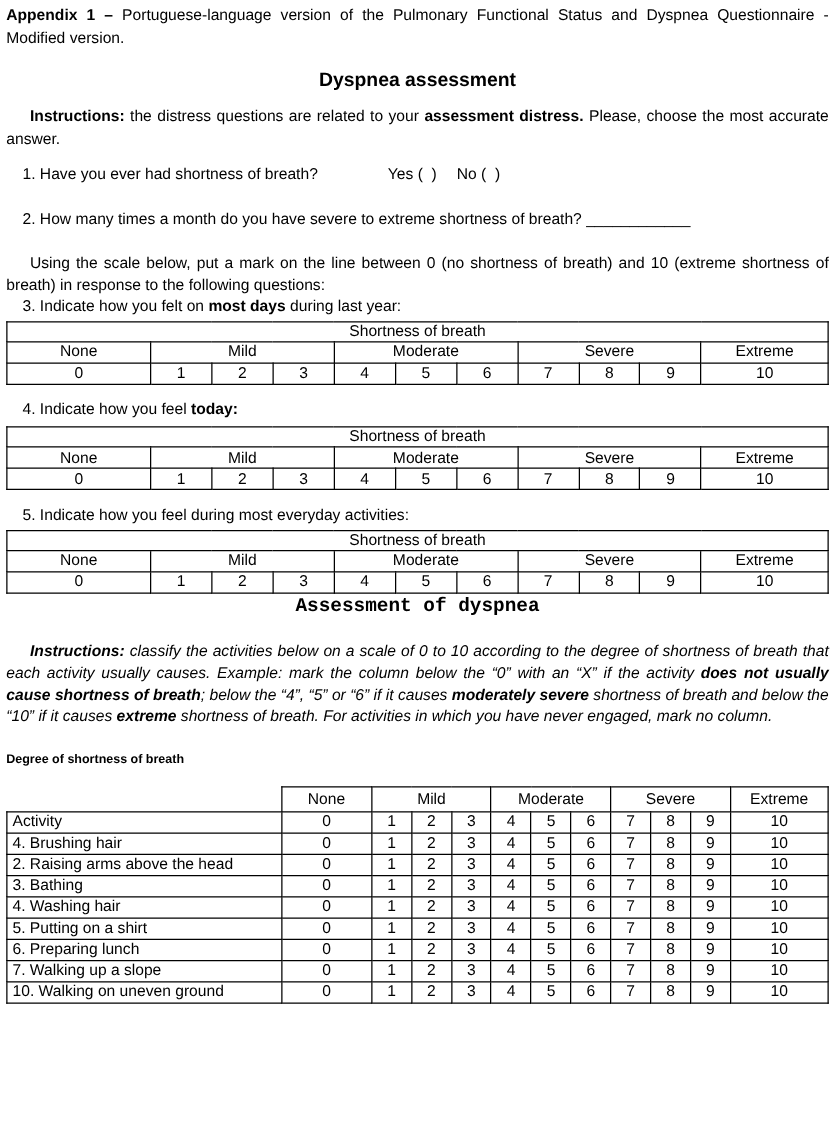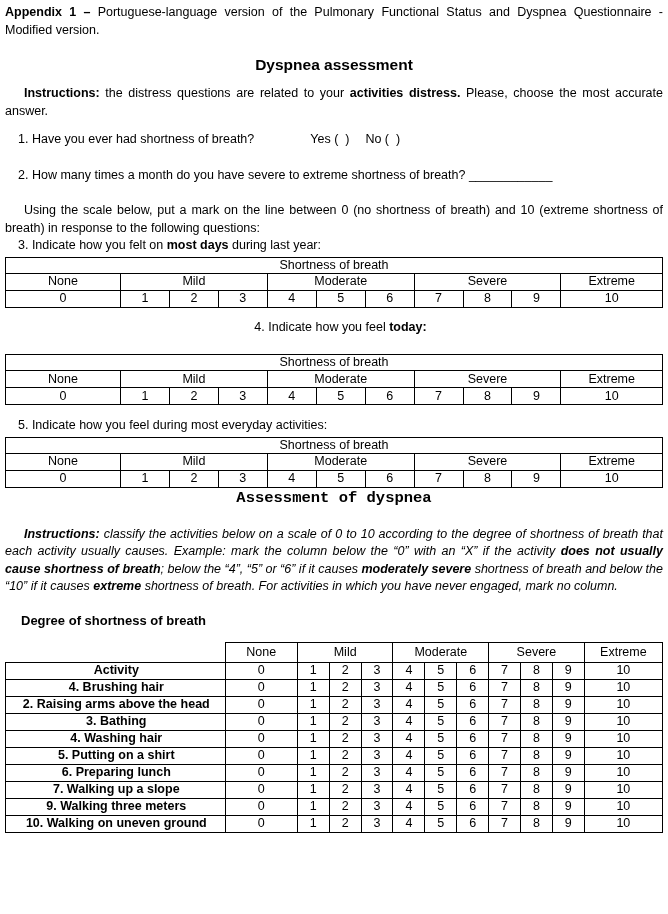--- a/index.html
+++ b/index.html
@@ -7,59 +7,59 @@
   body {
     width:668px; height:914px; overflow:hidden;
     font-family:"Liberation Sans","DejaVu Sans",sans-serif;
     color:#000; font-size:12.5px; line-height:17.5px;
   }
   .page { padding:4px 5px 0 5px; }
   .justify { text-align:justify; }
   .indent { text-indent:19px; }
   b { font-weight:bold; }
   .title { text-align:center; font-size:15.5px; line-height:20px; font-weight:bold; }
-  .subhead { font-size:13px; line-height:19px; font-weight:bold;margin-left:16px; }
+  .subhead { font-size:10px; line-height:19px; font-weight:bold; }
   .q { margin-left:13px; white-space:pre; }
   .gap-lg { display:inline-block; width:56px; }
   .gap-sm { display:inline-block; width:16px; }
 
   table { border-collapse:collapse; width:100%; table-layout:fixed; }
   td {
     border:1px solid #000; text-align:center;
     font-size:12.5px; line-height:15px; height:17px; padding:0 2px; overflow:hidden;
   }
   .scale-table td.caption-cell { height:16px; }
 
   .activity-table td.blank-cell { border:none; }
   .activity-table td.head-cell { height:20px; }
-  .activity-table td.name-cell { text-align:center; padding-left:4px;font-weight:bold; }
+  .activity-table td.name-cell { text-align:left; padding-left:4px; }
 
   .m-title1 { margin-top:16px; }
   .m-instr1 { margin-top:10px; }
   .m-q1 { margin-top:11px; }
   .m-q2 { margin-top:18px; }
   .m-para1 { margin-top:18px; }
   .m-q3 { margin-bottom:2px; }
-  .m-q4 { margin-top:11px; margin-bottom:18px;text-align:center; }
+  .m-q4 { margin-top:11px; margin-bottom:5px; }
   .m-q5 { margin-top:12px; margin-bottom:2px; }
   .m-title2 { margin-top:0;font-family:Liberation Mono, monospace; }
   .m-instr2 { margin-top:18px;font-style:italic; }
   .m-sub { margin-top:15px; }
   .m-acttable { margin-top:12px; }
 </style>
 </head>
 <body>
 
 <div class="page">
 
   <p class="justify"><b>Appendix 1 –</b><span> Portuguese-language version of the Pulmonary Functional Status and Dyspnea Questionnaire - Modified version.</span></p>
 
   <h1 class="title m-title1">Dyspnea assessment</h1>
 
-  <p class="justify indent m-instr1"><b>Instructions:</b><span> the distress questions are related to your </span><b>activities distress.</b><span> Please, choose the most accurate answer.</span></p>
+  <p class="justify indent m-instr1"><b>Instructions:</b><span> the distress questions are related to your </span><b>assessment distress.</b><span> Please, choose the most accurate answer.</span></p>
 
   <p class="q m-q1"><span>1. Have you ever had shortness of breath?</span><span class="gap-lg"></span><span>Yes (  )</span><span class="gap-sm"></span><span>No (  )</span></p>
 
   <p class="q m-q2"><span>2. How many times a month do you have severe to extreme shortness of breath? </span><span>____________</span></p>
 
   <p class="justify indent m-para1">Using the scale below, put a mark on the line between 0 (no shortness of breath) and 10 (extreme shortness of breath) in response to the following questions:</p>
 
   <p class="q m-q3"><span>3. Indicate how you felt on </span><b>most days</b><span> during last year:</span></p>
   <div>
       <table class="scale-table">
@@ -329,34 +329,20 @@
             <td>3</td>
             <td>4</td>
             <td>5</td>
             <td>6</td>
             <td>7</td>
             <td>8</td>
             <td>9</td>
             <td>10</td>
           </tr>
           <tr>
-            <td class="name-cell">9. Walking three meters</td>
-            <td>0</td>
-            <td>1</td>
-            <td>2</td>
-            <td>3</td>
-            <td>4</td>
-            <td>5</td>
-            <td>6</td>
-            <td>7</td>
-            <td>8</td>
-            <td>9</td>
-            <td>10</td>
-          </tr>
-          <tr>
             <td class="name-cell">10. Walking on uneven ground</td>
             <td>0</td>
             <td>1</td>
             <td>2</td>
             <td>3</td>
             <td>4</td>
             <td>5</td>
             <td>6</td>
             <td>7</td>
             <td>8</td>

